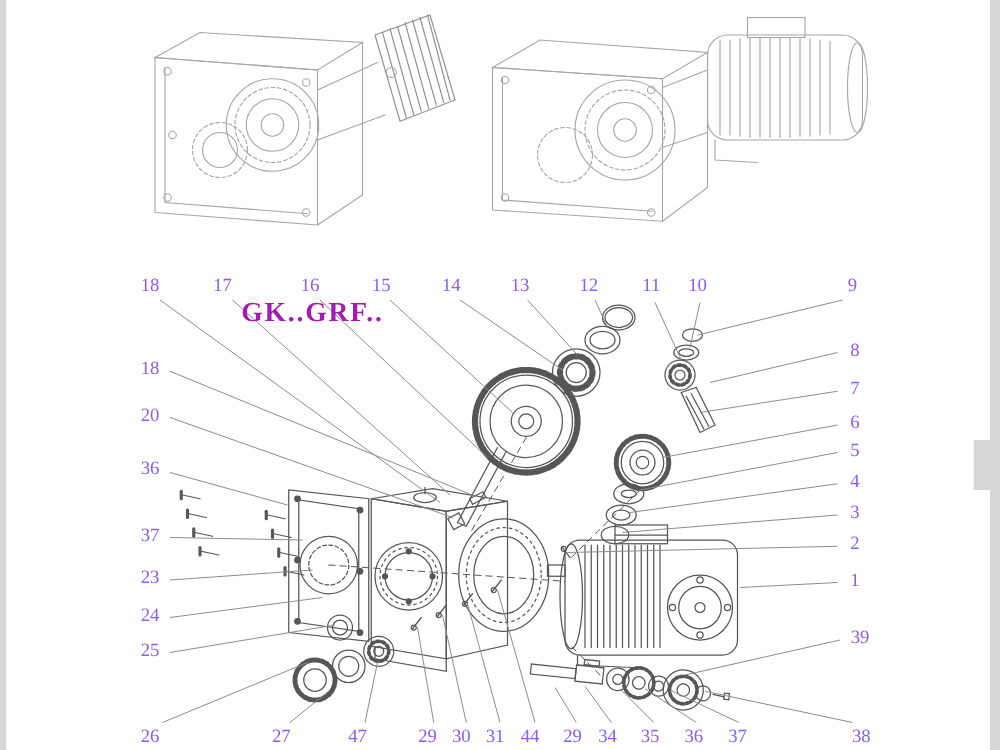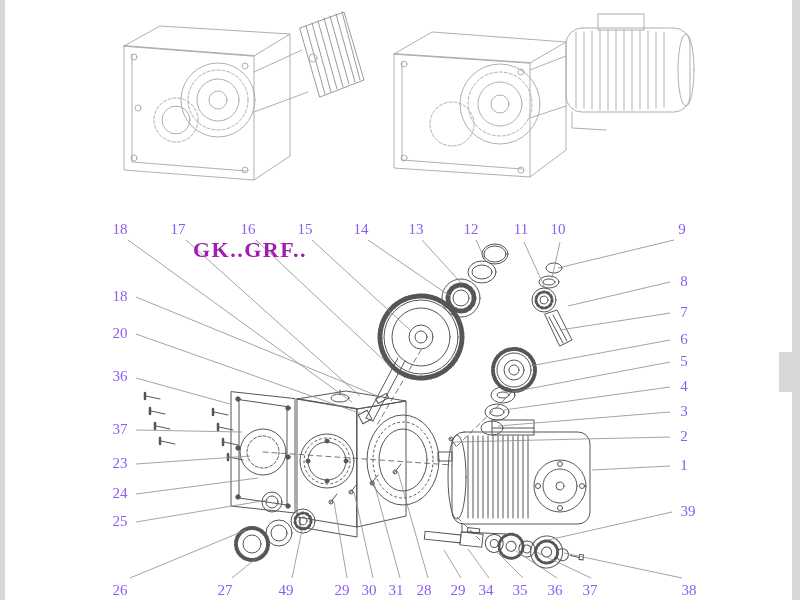--- a/index.html
+++ b/index.html
@@ -310,25 +310,25 @@
   <div class="callout" style="left:120px;top:296px">18</div>
   <div class="callout" style="left:120px;top:333px">20</div>
   <div class="callout" style="left:120px;top:376px">36</div>
   <div class="callout" style="left:120px;top:429px">37</div>
   <div class="callout" style="left:120px;top:463px">23</div>
   <div class="callout" style="left:120px;top:493px">24</div>
   <div class="callout" style="left:120px;top:521px">25</div>
 
   <div class="callout" style="left:120px;top:590px">26</div>
   <div class="callout" style="left:225px;top:590px">27</div>
-  <div class="callout" style="left:286px;top:590px">49</div>
+  <div class="callout" style="left:286px;top:590px">47</div>
   <div class="callout" style="left:342px;top:590px">29</div>
   <div class="callout" style="left:369px;top:590px">30</div>
   <div class="callout" style="left:396px;top:590px">31</div>
-  <div class="callout" style="left:424px;top:590px">28</div>
+  <div class="callout" style="left:424px;top:590px">44</div>
   <div class="callout" style="left:458px;top:590px">29</div>
   <div class="callout" style="left:486px;top:590px">34</div>
   <div class="callout" style="left:520px;top:590px">35</div>
   <div class="callout" style="left:555px;top:590px">36</div>
   <div class="callout" style="left:590px;top:590px">37</div>
   <div class="callout" style="left:689px;top:590px">38</div>
 
 </div>
 
 </body></html>

